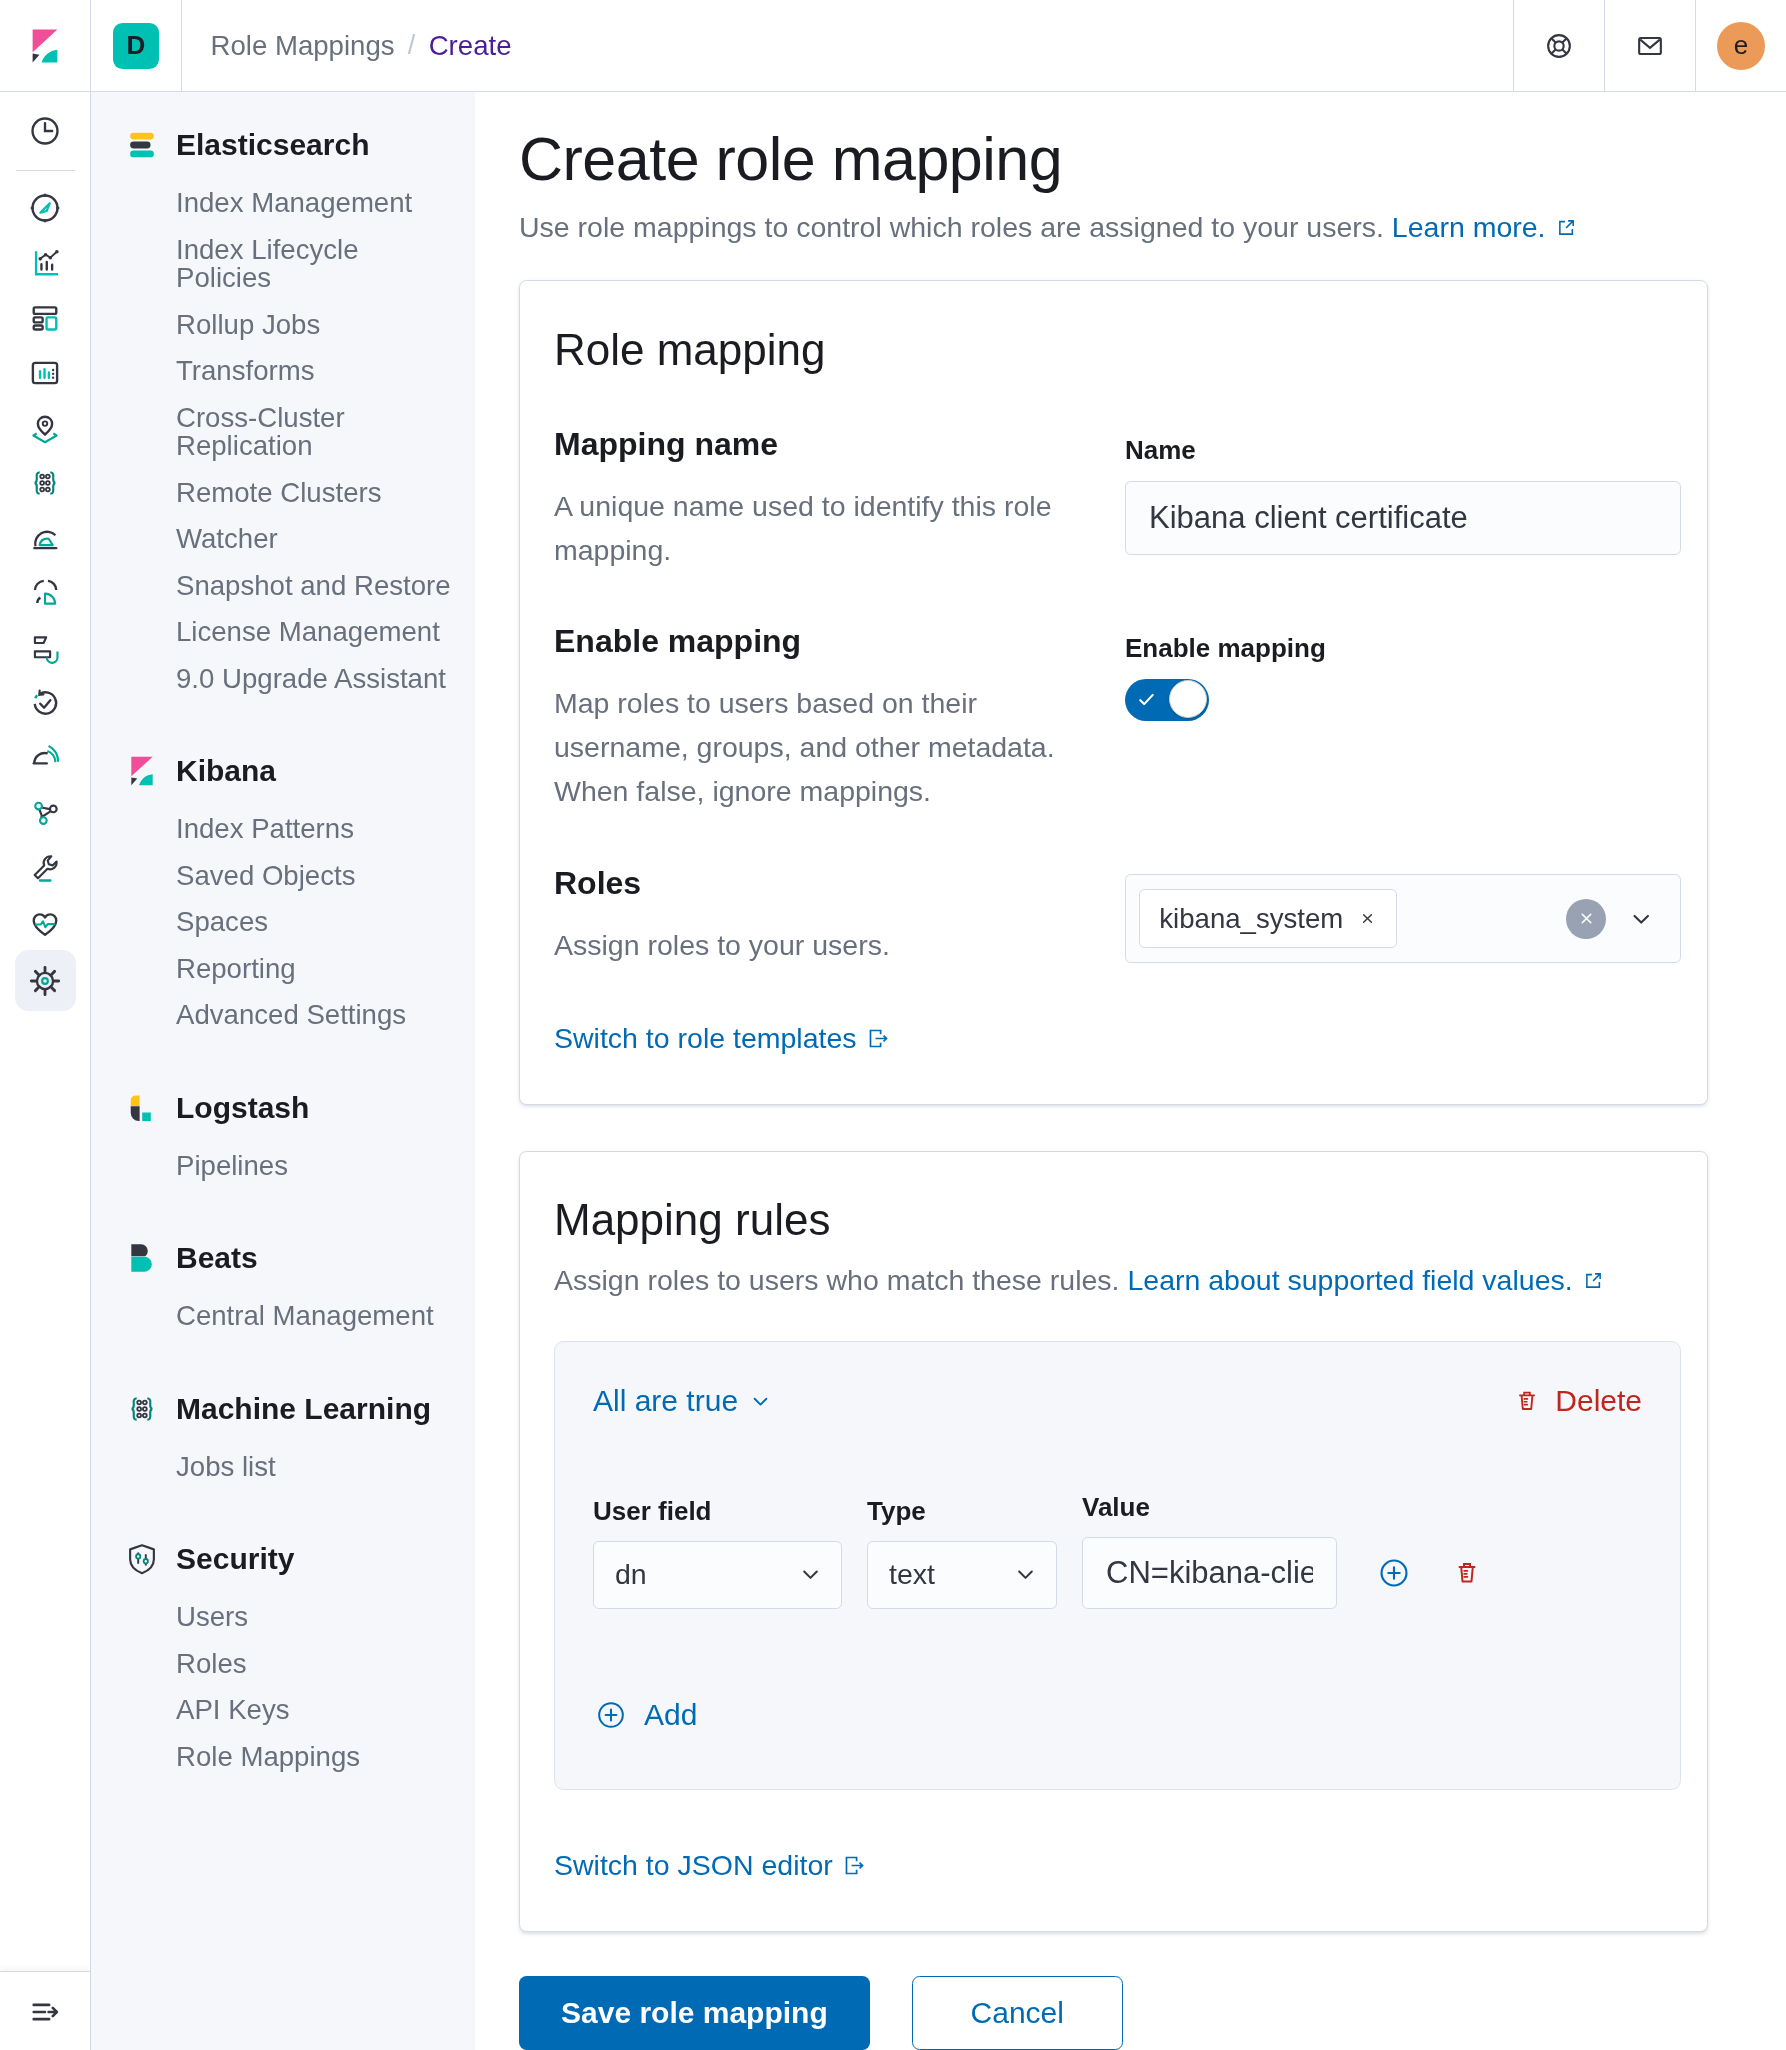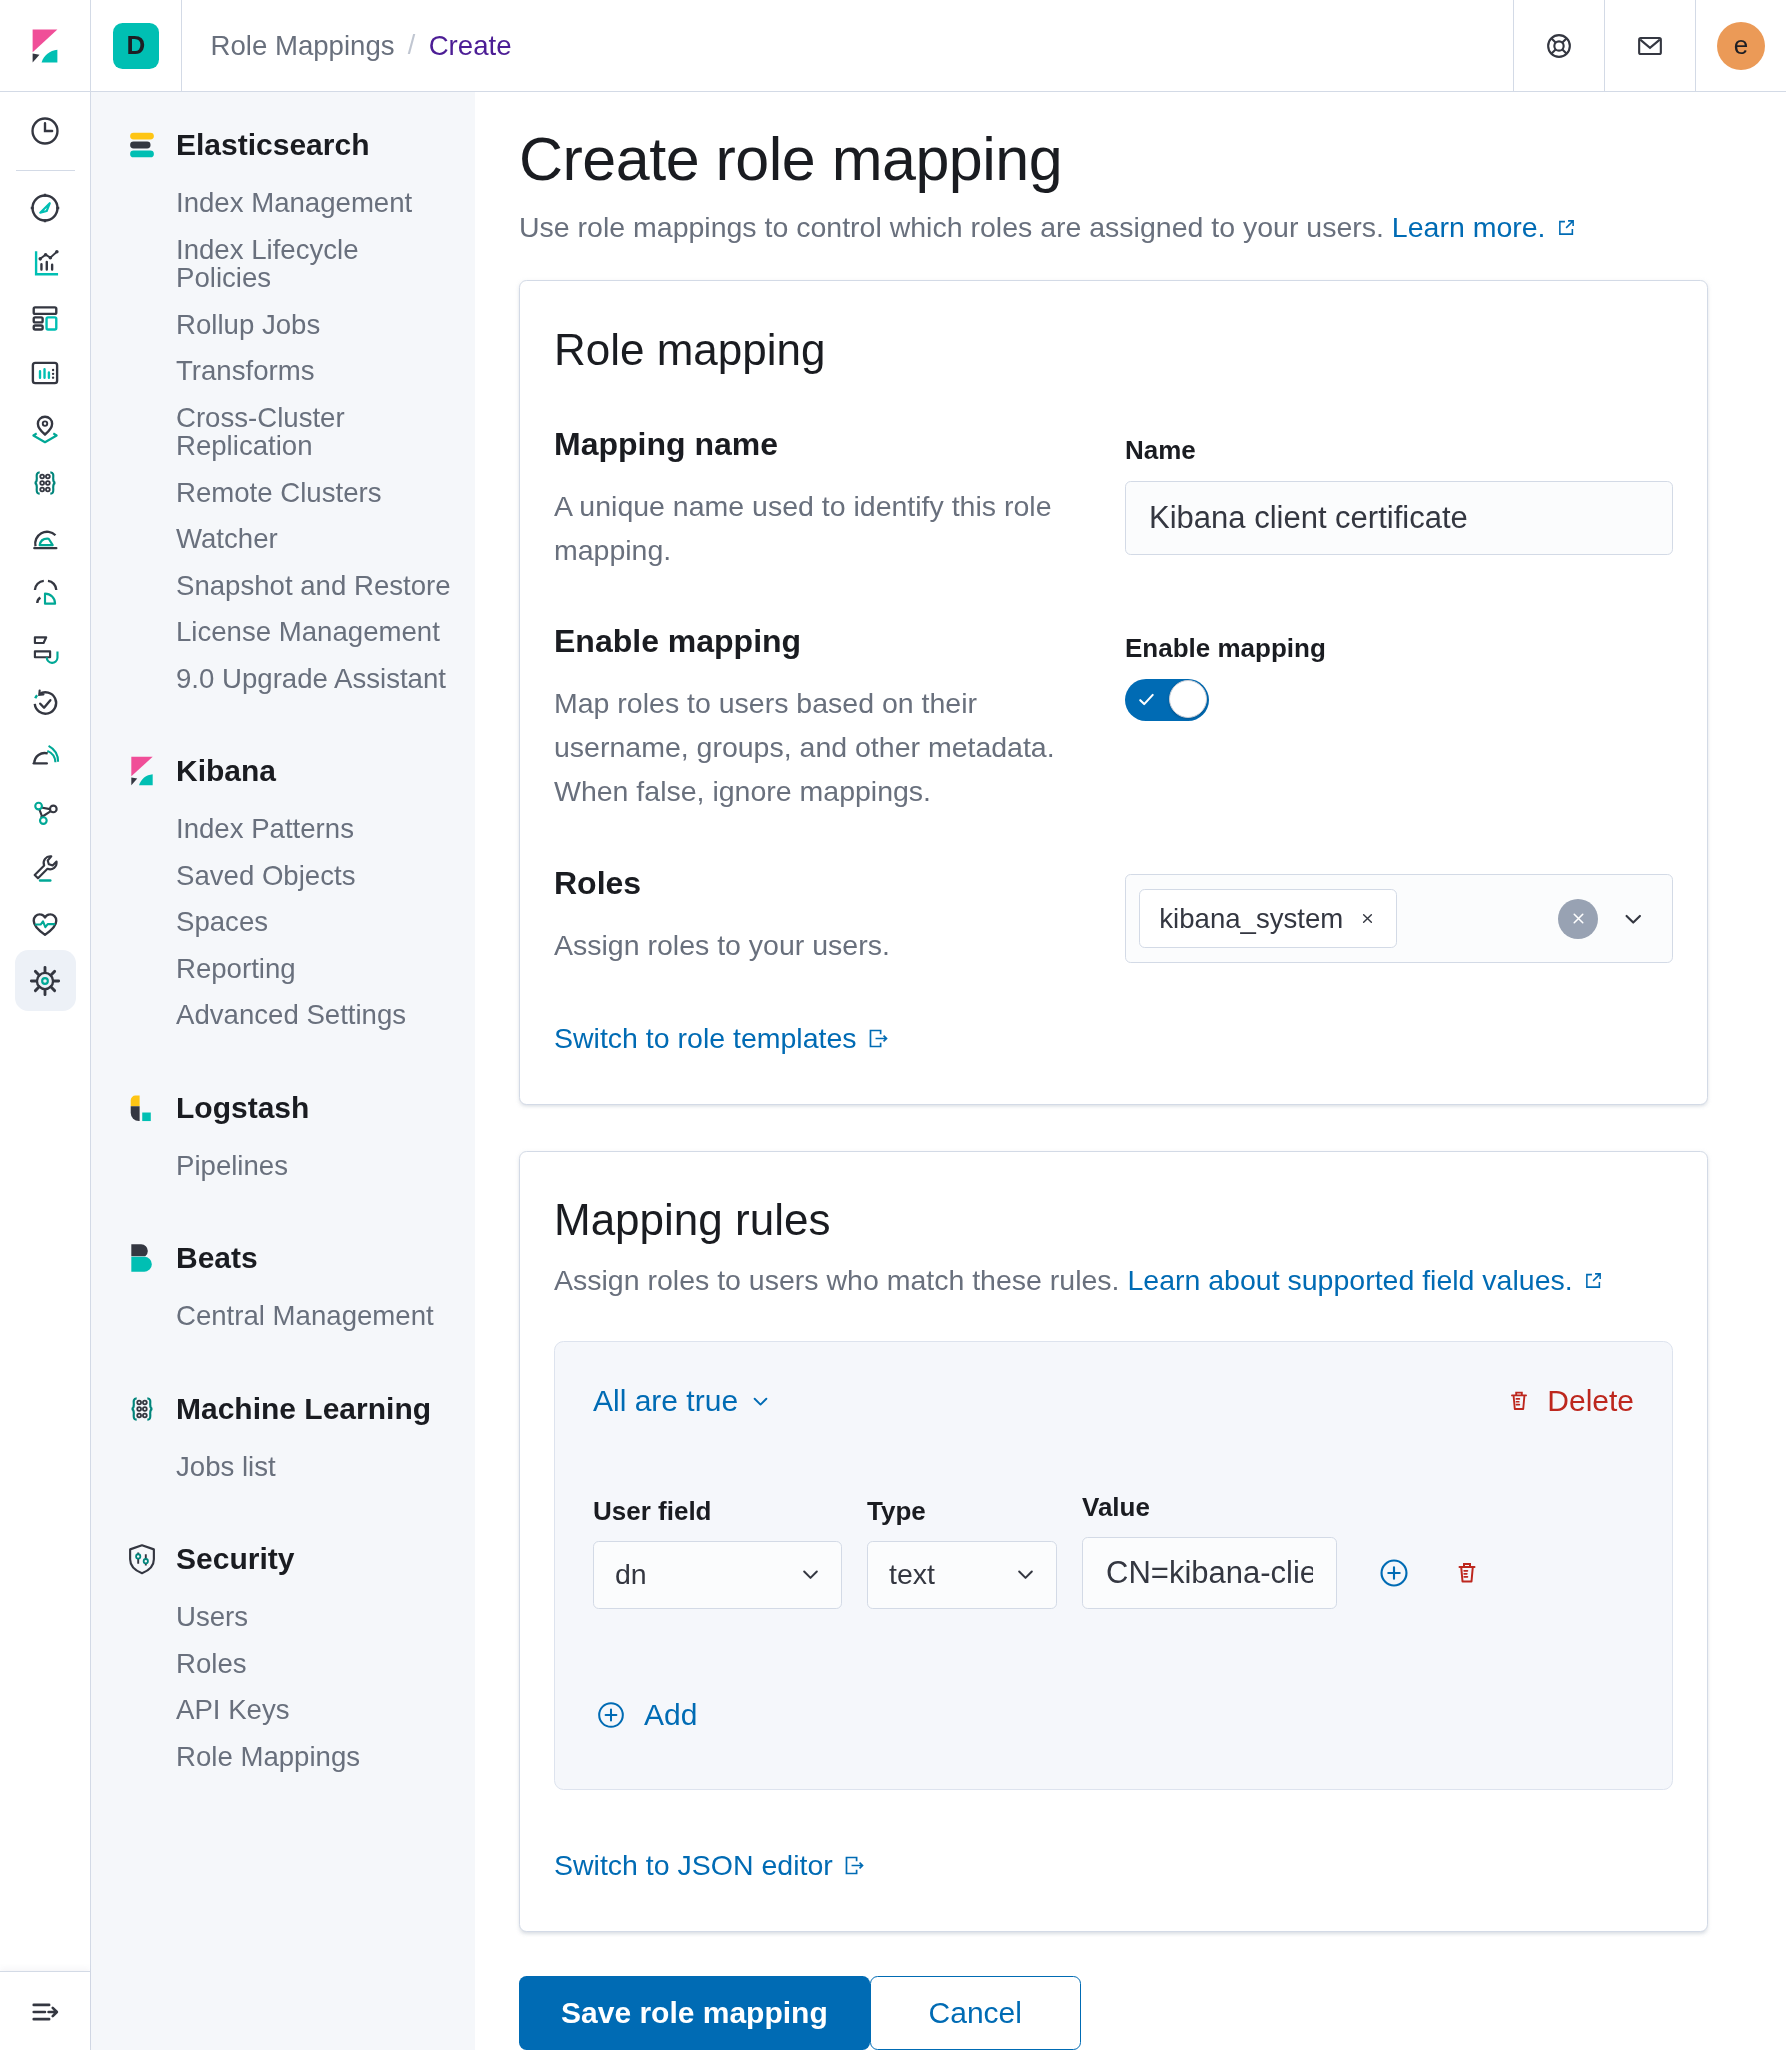--- a/index.html
+++ b/index.html
@@ -48,21 +48,21 @@
   .side-items{list-style:none;margin:25px 0 0;padding:0}
   .side-items li{font-size:27.6px;color:var(--subdued);padding-left:53px;margin-bottom:18px;line-height:28.5px;cursor:pointer}
 
   
   #main{position:absolute;top:92px;left:476px;right:0;bottom:0;background:#fff;padding:32px 78px 0 43px}
   .page-title{font-size:61px;font-weight:400;color:#1a1c21;margin:0;letter-spacing:-0.5px}
   .page-sub{margin-top:17px;font-size:28.5px;color:var(--subdued)}
   .eui-link{color:var(--primary);cursor:pointer;display:inline-flex;align-items:center;gap:8.6px}
   .panel{margin-top:36px;background:#fff;border:1px solid var(--border);border-radius:7.6px;
     box-shadow:0 2.9px 3.8px -1.9px rgba(152,162,179,.25), 0 1px 4.8px -1.9px rgba(152,162,179,.25);
-    padding:38px 34px 49px 34px}
+    padding:38px 26px 49px 34px}
   .panel-title{font-size:44px;font-weight:400;color:#1a1c21;margin:5.7px 0 0}
   .form-row{display:flex;margin-top:51px}
   .form-left{width:571px;padding-right:46px;flex:0 0 auto}
   .form-left h3{font-size:32px;font-weight:700;margin:0;color:#1a1c21}
   .form-left p{font-size:28.5px;color:var(--subdued);line-height:1.55;margin:21px 0 0}
   .form-right{flex:1;padding-top:9.5px}
   .form-label{font-size:26px;font-weight:700;color:#1a1c21;margin-bottom:15px}
   .text-input{width:100%;height:74px;background:var(--input-bg);border:1px solid var(--border);border-radius:5.7px;
     font-size:31px;color:var(--text);padding:0 23px;font-family:"Liberation Sans",sans-serif}
 
@@ -91,21 +91,21 @@
   .rule-fields{display:flex;align-items:flex-end;margin-top:74px;gap:25px}
   .field .form-label{margin-bottom:13.3px}
   .select{height:68px;background:var(--input-bg);border:1px solid var(--border);border-radius:5.7px;display:flex;
     align-items:center;justify-content:space-between;padding:0 17px 0 21px;font-size:28.5px;color:var(--text);cursor:pointer}
   .w-user{width:249px}.w-type{width:190px}.w-value{width:255px}
   .rule-icons{display:flex;align-items:center;gap:38px;height:72px;margin-left:13.3px}
   .icon-btn{cursor:pointer;display:flex;align-items:center;justify-content:center}
   .add-btn{margin-top:88px;display:inline-flex;align-items:center;gap:15px;font-size:30px;color:var(--primary);cursor:pointer}
 
   
-  .actions{display:flex;align-items:center;margin-top:44px}
+  .actions{display:flex;align-items:center;gap:42px;margin-top:44px}
   .btn{height:74px;border-radius:7.6px;font-size:30px;display:inline-flex;align-items:center;justify-content:center;
     cursor:pointer;font-family:"Liberation Sans",sans-serif}
   .btn-primary{background:var(--primary);color:#fff;border:none;padding:0 42px;font-weight:600;min-width:304px}
   .btn-secondary{background:#fff;color:var(--primary);border:1.9px solid var(--primary);padding:0 53px;font-weight:500;min-width:211px}
 </style>
 </head>
 <body>
 
 <svg width="0" height="0" style="position:absolute" aria-hidden="true">
   <defs>

